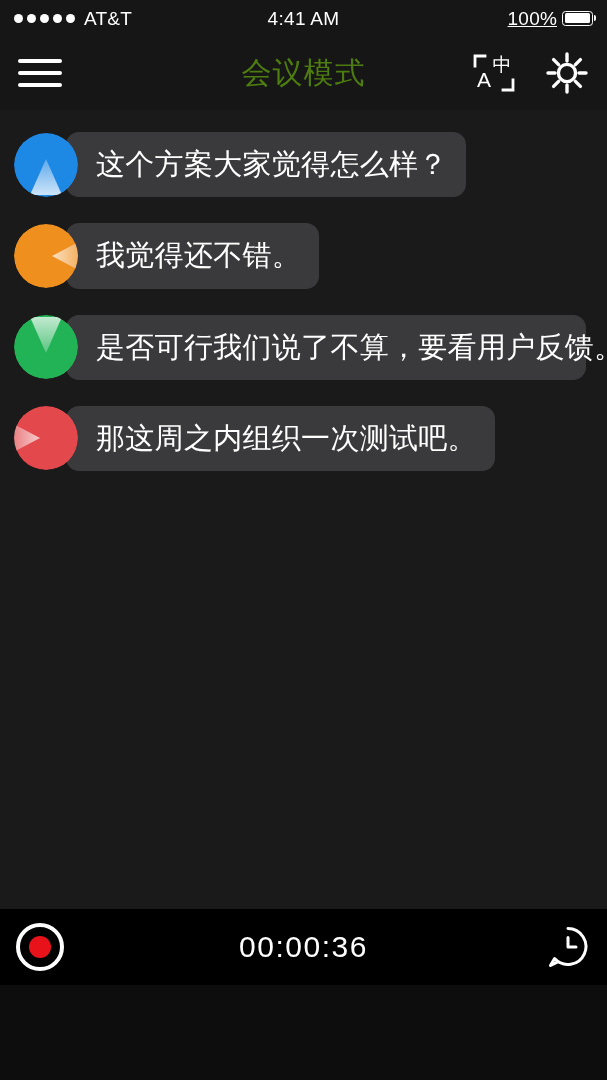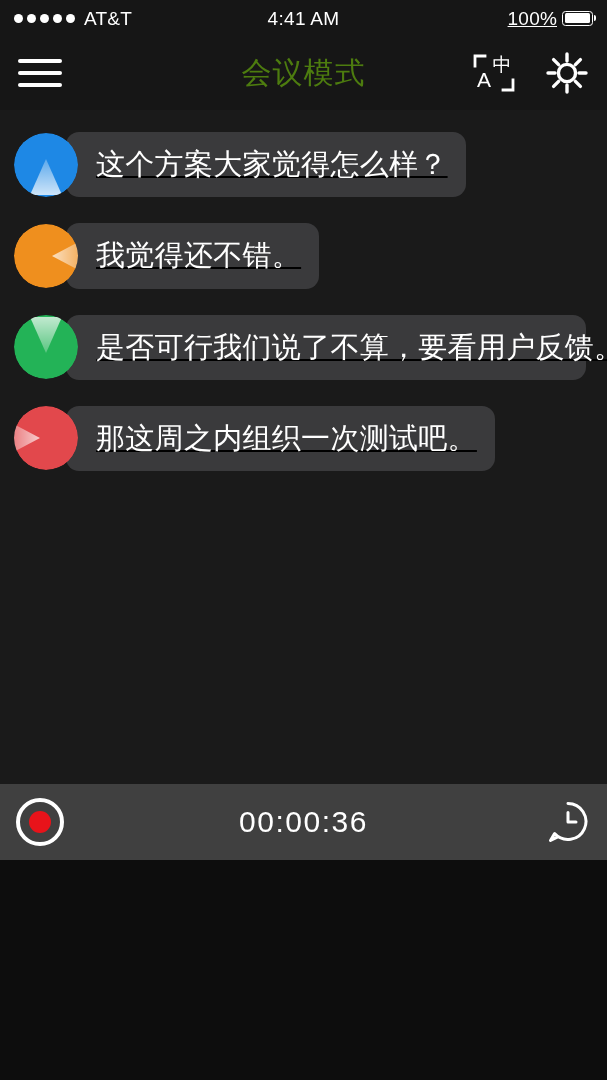--- a/index.html
+++ b/index.html
@@ -12,21 +12,21 @@
   }
 
   body {
     font-family: "Liberation Sans", "DejaVu Sans", sans-serif;
     -webkit-font-smoothing: antialiased;
   }
 
   .phone {
     position: relative;
     width: 607px;
-    height: 860px;
+    height: 985px;
     background: #1a1a1a;
     display: flex;
     flex-direction: column;
   }
 
   
   .status-bar {
     height: 36px;
     flex: 0 0 36px;
     background: #161616;
@@ -165,21 +165,20 @@
     padding: 22px 0 0 0;
     display: flex;
     flex-direction: column;
     gap: 26px;
   }
   .msg-row {
     display: flex;
     align-items: center;
     padding-left: 14px;
     padding-right: 0;
-    text-decoration: underline;
   }
   .avatar {
     position: relative;
     flex: 0 0 auto;
     width: 64px;
     height: 64px;
     border-radius: 50%;
     z-index: 2;
     overflow: hidden;
   }
@@ -195,21 +194,21 @@
     padding: 14px 18px 15px 30px;
     max-width: 520px;
     white-space: nowrap;
     letter-spacing: 0.3px;
   }
 
   
   .bottom-bar {
     flex: 0 0 76px;
     height: 76px;
-    background: #404040;
+    background: #000000;
     display: flex;
     align-items: center;
     padding: 0 14px;
     position: relative;
   }
   .record-btn {
     background: none;
     border: none;
     padding: 0;
     cursor: pointer;

